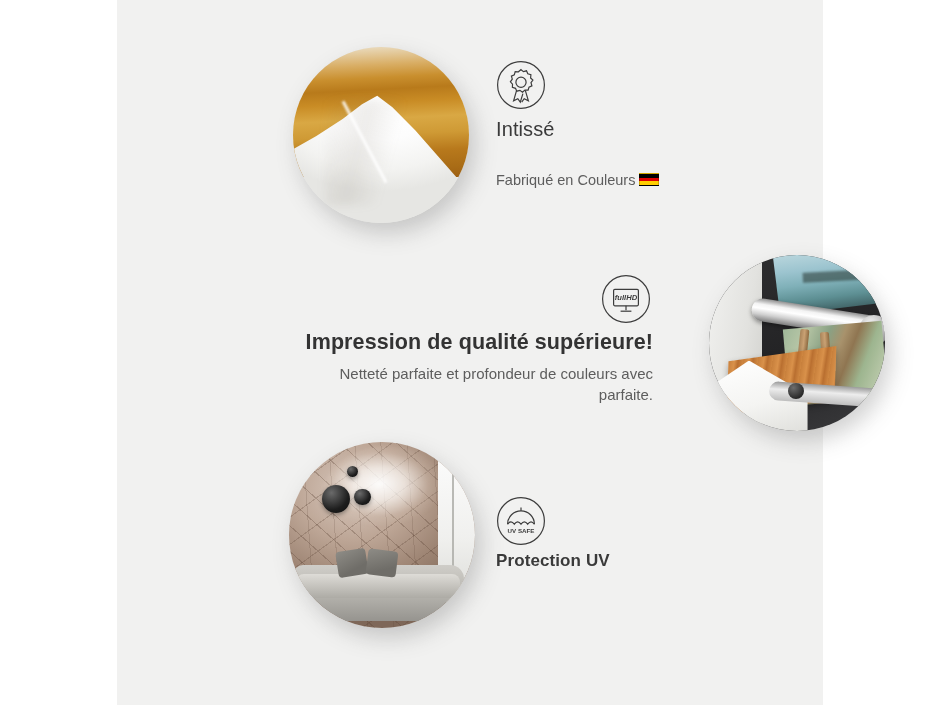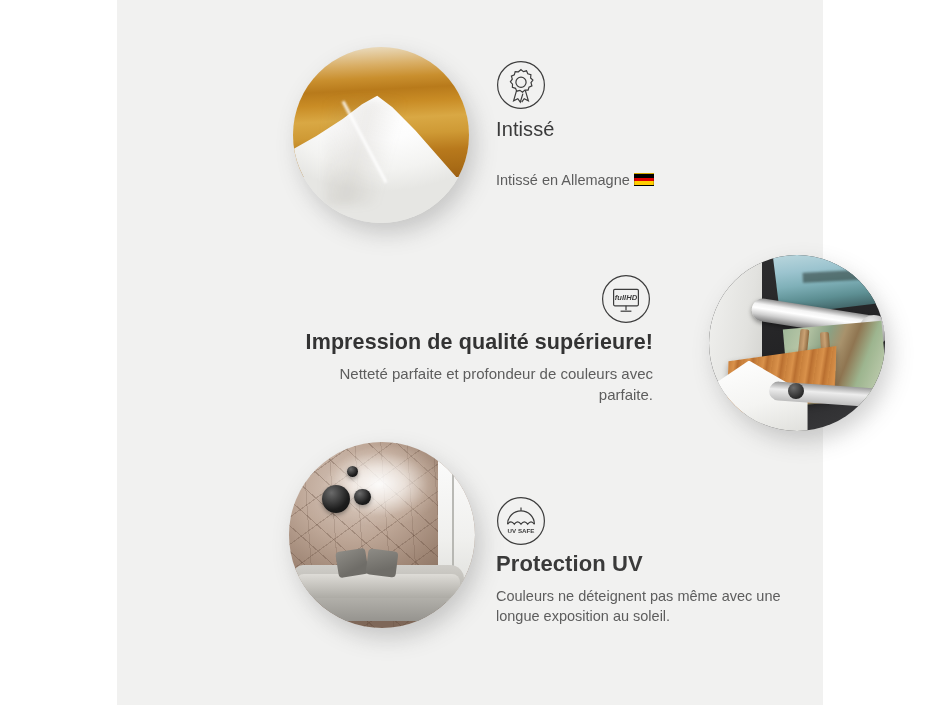--- a/index.html
+++ b/index.html
@@ -397,21 +397,21 @@
     font-size: 21.5px;
     color: #333333;
     white-space: normal;
   }
   #block-print .feat-sub { font-size: 15px; line-height: 21px; }
   #icon-fullhd   { left: 484px; top: 274px; }
 
   
   #block-uv { position: absolute; left: 379px; top: 551px; width: 345px; }
   #icon-uv  { left: 379px; top: 496px; }
-  #block-uv .feat-title { font-weight: 600; font-size: 22px; }
+  #block-uv .feat-title { font-weight: 600; font-size: 17px; }
 </style>
 </head>
 <body>
 
 <div id="page">
   <div id="panel">
 
     <div class="photo-circle" id="photo-intisse">
       <div class="inner">
         <div class="amber"></div>
@@ -428,21 +428,21 @@
         <circle cx="25" cy="22.2" r="5.1"></circle>
         <path d="M20.6 30.4 L17.6 40.8 L21.8 38.7 L24.3 42.2 L26.9 33.6"></path>
         <path d="M29.3 30.4 L32.4 40.8 L28.2 38.7 L25.7 42.2"></path>
       </svg>
     </div>
 
     <div id="block-intisse">
       <p class="feat-title">Intissé</p>
       <p class="feat-sub" style="margin-top:9px;">
         <br>
-        <span>Intissé en Allemagne</span><span class="flag"></span>
+        <span>Fabriqué en Couleurs</span><span class="flag"></span>
       </p>
     </div>
 
     <div class="photo-circle" id="photo-print">
       <div class="inner">
         <div class="bg-dark"></div>
         <div class="wall-left"></div>
         <div class="art-top"></div>
         <div class="roller"></div>
         <div class="roller-cap"></div>
@@ -495,20 +495,16 @@
         <circle cx="25" cy="25" r="23.4"></circle>
         <path d="M11.6 28.2 a13.4 13.4 0 0 1 26.8 0"></path>
         <path d="M11.6 28.2 q3.35 -4.6 6.7 0 q3.35 -4.6 6.7 0 q3.35 -4.6 6.7 0 q3.35 -4.6 6.7 0"></path>
         <path d="M25 14.8 v-3.4"></path>
         <text x="25" y="36.6" font-family="'Liberation Sans', sans-serif" font-size="6.2" font-weight="700" fill="#3c3c3c" stroke="none" text-anchor="middle">UV SAFE</text>
       </svg>
     </div>
 
     <div id="block-uv">
       <p class="feat-title">Protection UV</p>
-      <p class="feat-sub" style="margin-top:9px;">
-        <span>Couleurs ne déteignent pas même avec une</span><br>
-        <span>longue exposition au soleil.</span>
-      </p>
     </div>
 
   </div>
 </div>
 
 </body></html>

